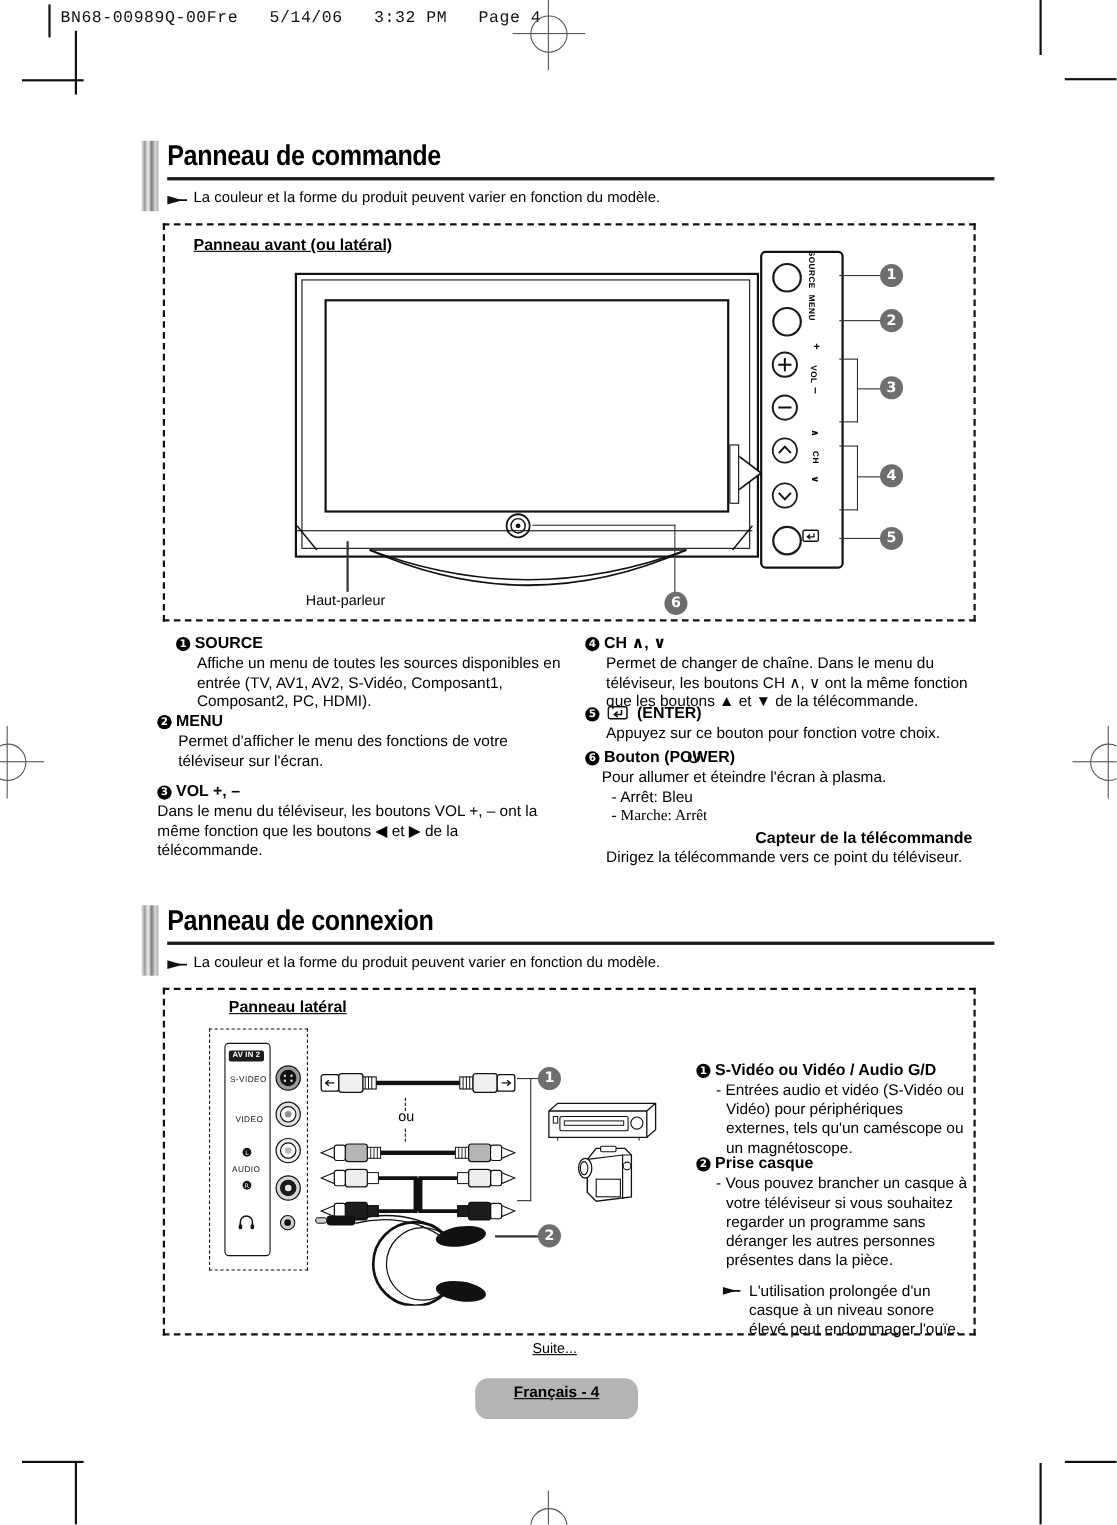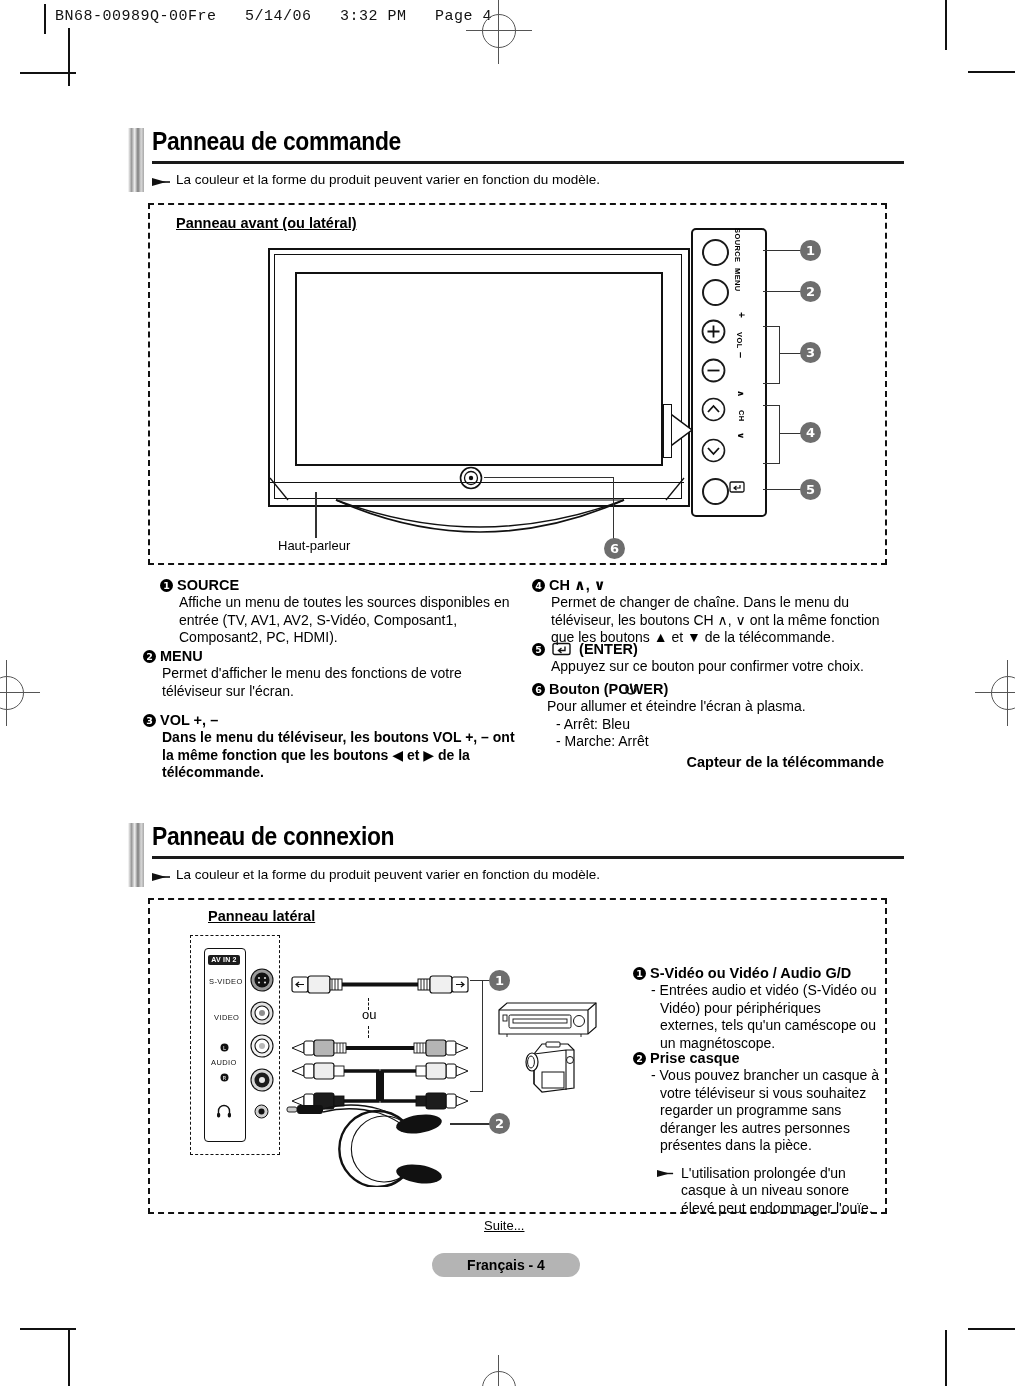--- a/index.html
+++ b/index.html
@@ -216,56 +216,57 @@
     <span>MENU</span>
   </div>
   <div class="item-bd" style="margin-left:19px;">Permet d'afficher le menu des fonctions de votre téléviseur sur l'écran.</div>
 </div>
 
 <div class="item" style="left:143px;top:712px;width:372px;">
   <div class="item-hd">
     <span class="bullet">3</span>
     <span>VOL +, –</span>
   </div>
-  <div class="item-bd" style="margin-left:19px;font-weight:bold;">Dans le menu du téléviseur, les boutons VOL +, – ont la même fonction que les boutons ◀ et ▶ de la télécommande.</div>
+  <div class="item-bd" style="">Dans le menu du téléviseur, les boutons VOL +, – ont la même fonction que les boutons ◀ et ▶ de la télécommande.</div>
 </div>
 
 <div class="item" style="left:532px;top:577px;width:352px;">
   <div class="item-hd">
     <span class="bullet">4</span>
     <span>CH ∧, ∨</span>
   </div>
   <div class="item-bd" style="margin-left:19px;">Permet de changer de chaîne. Dans le menu du téléviseur, les boutons CH ∧, ∨ ont la même fonction que les boutons ▲ et ▼ de la télécommande.</div>
 </div>
 
 <div class="item" style="left:532px;top:641px;width:352px;">
   <div class="item-hd">
     <span class="bullet">5</span>
     <svg style="width:20px;height:14px;vertical-align:-2px;margin:0 3px;" viewBox="0 0 20 14">
       <rect x="1" y="1.5" width="17" height="11" rx="1.8" fill="none" stroke="#111" stroke-width="1.4"></rect>
       <path d="M13 4.5 L13 8.5 L7 8.5 M9.5 6 L6.5 8.5 L9.5 11" fill="none" stroke="#111" stroke-width="1.4"></path>
     </svg>
     <span>(ENTER)</span>
   </div>
-  <div class="item-bd" style="margin-left:19px;">Appuyez sur ce bouton pour confirmer votre choix.</div>
+  <div class="item-bd" style="margin-left:19px;">Appuyez sur ce bouton pour fonction votre choix.</div>
 </div>
 
 <div class="item" style="left:532px;top:681px;width:352px;">
   <div class="item-hd">
     <span class="bullet">6</span>
     <span>Bouton  (POWER)</span>
     <svg style="width:14px;height:14px;vertical-align:-2px;margin-left:-48px;" viewBox="0 0 14 14">
       <path d="M7 1.5 L7 7" stroke="#111" stroke-width="1.5" fill="none"></path>
       <path d="M3.6 3.4 A5 5 0 1 0 10.4 3.4" stroke="#111" stroke-width="1.5" fill="none"></path>
     </svg>
   </div>
   <div class="item-bd" style="margin-left:15px;">Pour allumer et éteindre l'écran à plasma.</div>
   <div class="item-bd" style="margin-left:24px;">- Arrêt: Bleu</div>
-  <div class="item-bd" style="margin-left:24px;">- Marche: Arrêt</div>
+  <div class="item-bd" style="margin-left:24px;font-family:Liberation Serif, serif;">- Marche: Arrêt</div>
   <div class="item-hd" style="margin-left:19px;margin-top:3px;text-align:right;">Capteur de la télécommande</div>
+  <div class="item-bd" style="margin-left:19px;">Dirigez la télécommande vers ce point du téléviseur.</div>
 </div>
 
 <div class="sec" style="left:128px;top:823px;">
   <div class="sec-bar"></div>
   <div class="sec-title">Panneau de connexion</div>
   <div class="sec-rule" style="width:752px;"></div>
   <svg class="arrowhead" viewBox="0 0 19 12">
     <path d="M0 2 L14 6 L0 10 Z" fill="#111"></path>
       <path d="M1 6 L18 6" stroke="#111" stroke-width="1.6"></path>
   </svg>
@@ -434,13 +435,13 @@
   <div style="position:relative;margin-left:24px;margin-top:10px;">
     <svg style="position:absolute;left:0;top:3px;width:17px;height:11px;" viewBox="0 0 19 12">
       <path d="M0 2 L14 6 L0 10 Z" fill="#111"></path>
         <path d="M1 6 L18 6" stroke="#111" stroke-width="1.6"></path>
     </svg>
     <div class="item-bd" style="margin-left:24px;">L'utilisation prolongée d'un casque à un niveau sonore élevé peut endommager l'ouïe.</div>
   </div>
 </div>
 
 <div class="suite" style="left:484px;top:1218px;">Suite...</div>
-<div class="pill" style="left:432px;top:1253px;width:148px;height:24px;">Français - 4</div>
+<div class="pill" style="left:432px;top:1253px;width:148px;height:37px;text-decoration:underline;">Français - 4</div>
 
 </body></html>

